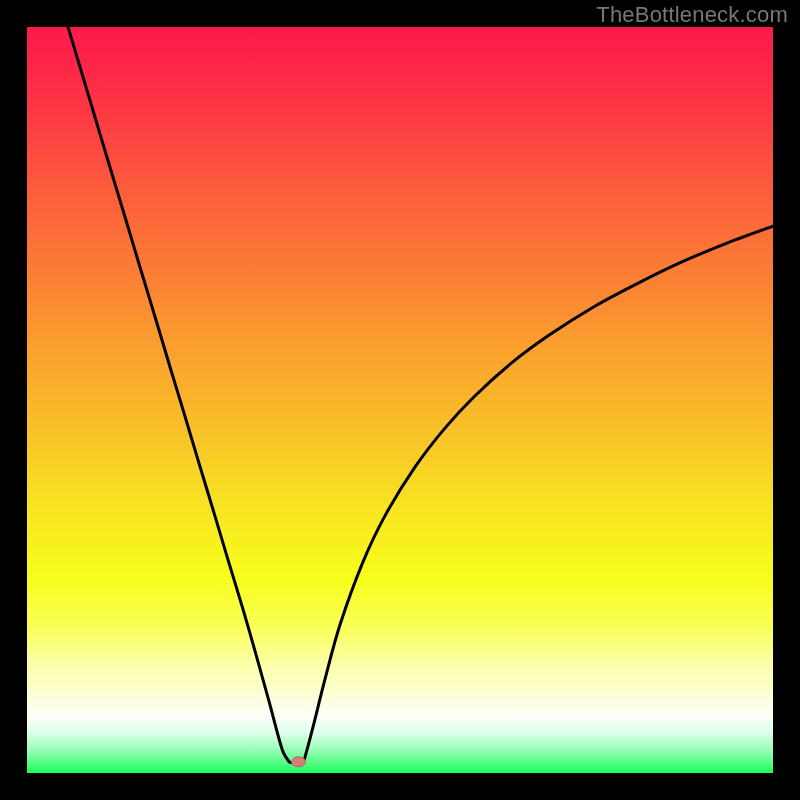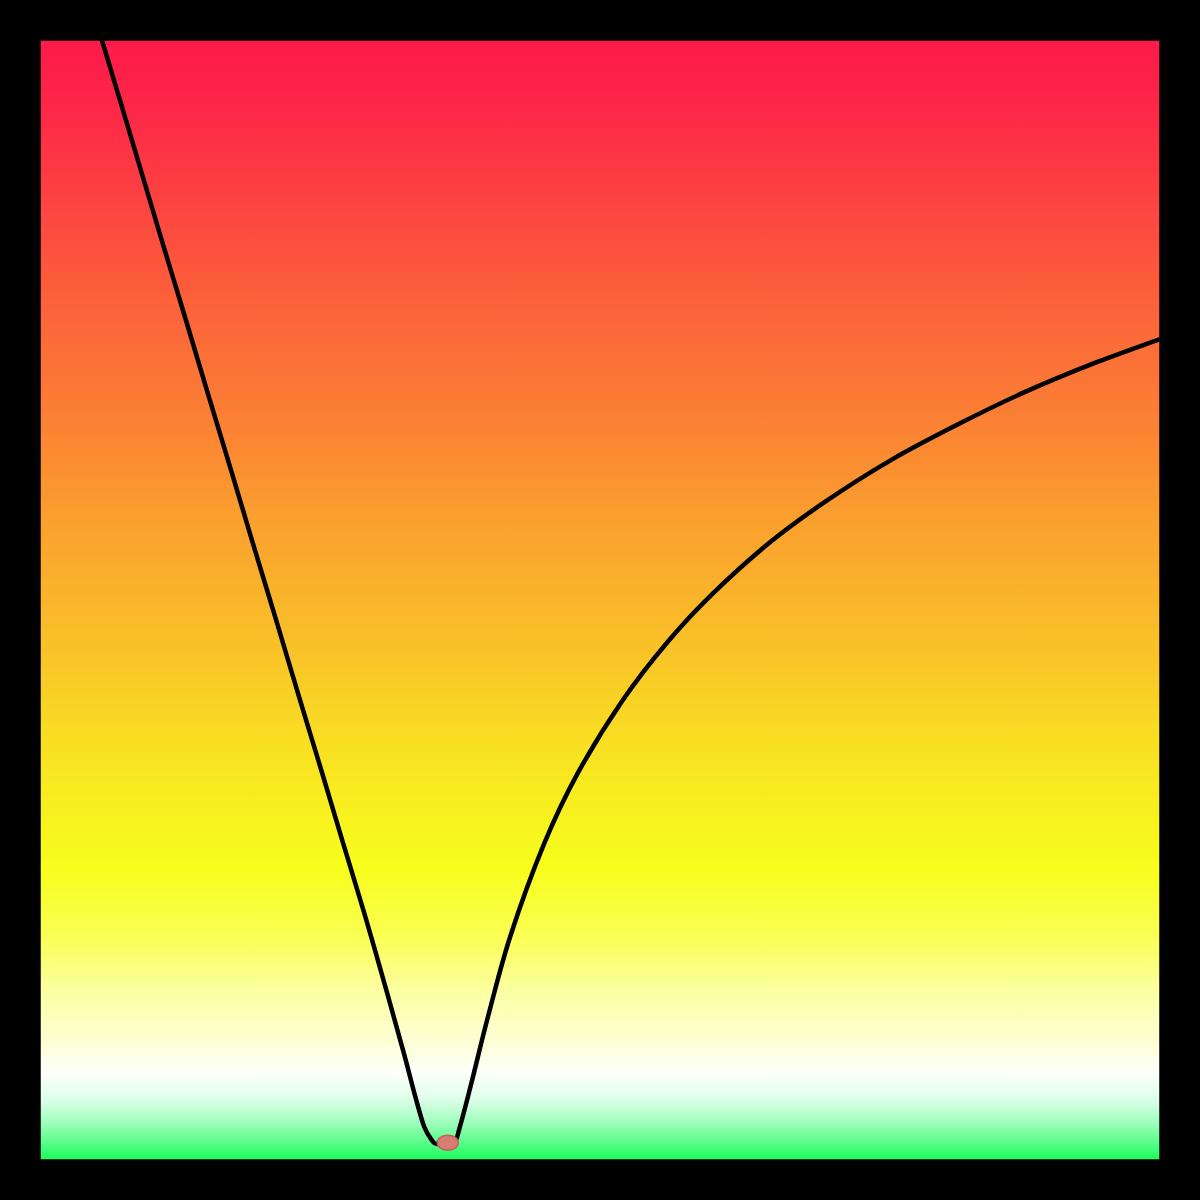--- a/index.html
+++ b/index.html
@@ -32,20 +32,21 @@
     width: 746px;
     height: 746px;
     background: #000;
   }
   svg { display: block; }
 </style>
 </head>
 <body>
 
 <div class="outer">
+  <div class="attribution">TheBottleneck.com</div>
 
   <div class="plot-wrap">
     <svg id="plot-svg" width="746" height="746" viewBox="0 0 746 746">
       <defs>
         <linearGradient id="bg-grad" x1="0" y1="0" x2="0" y2="1">
             <stop offset="0.00%" stop-color="#fd1a4a"></stop>
             <stop offset="6.00%" stop-color="#fd2748"></stop>
             <stop offset="12.00%" stop-color="#fd3b43"></stop>
             <stop offset="23.00%" stop-color="#fc603b"></stop>
             <stop offset="34.00%" stop-color="#fb8134"></stop>

